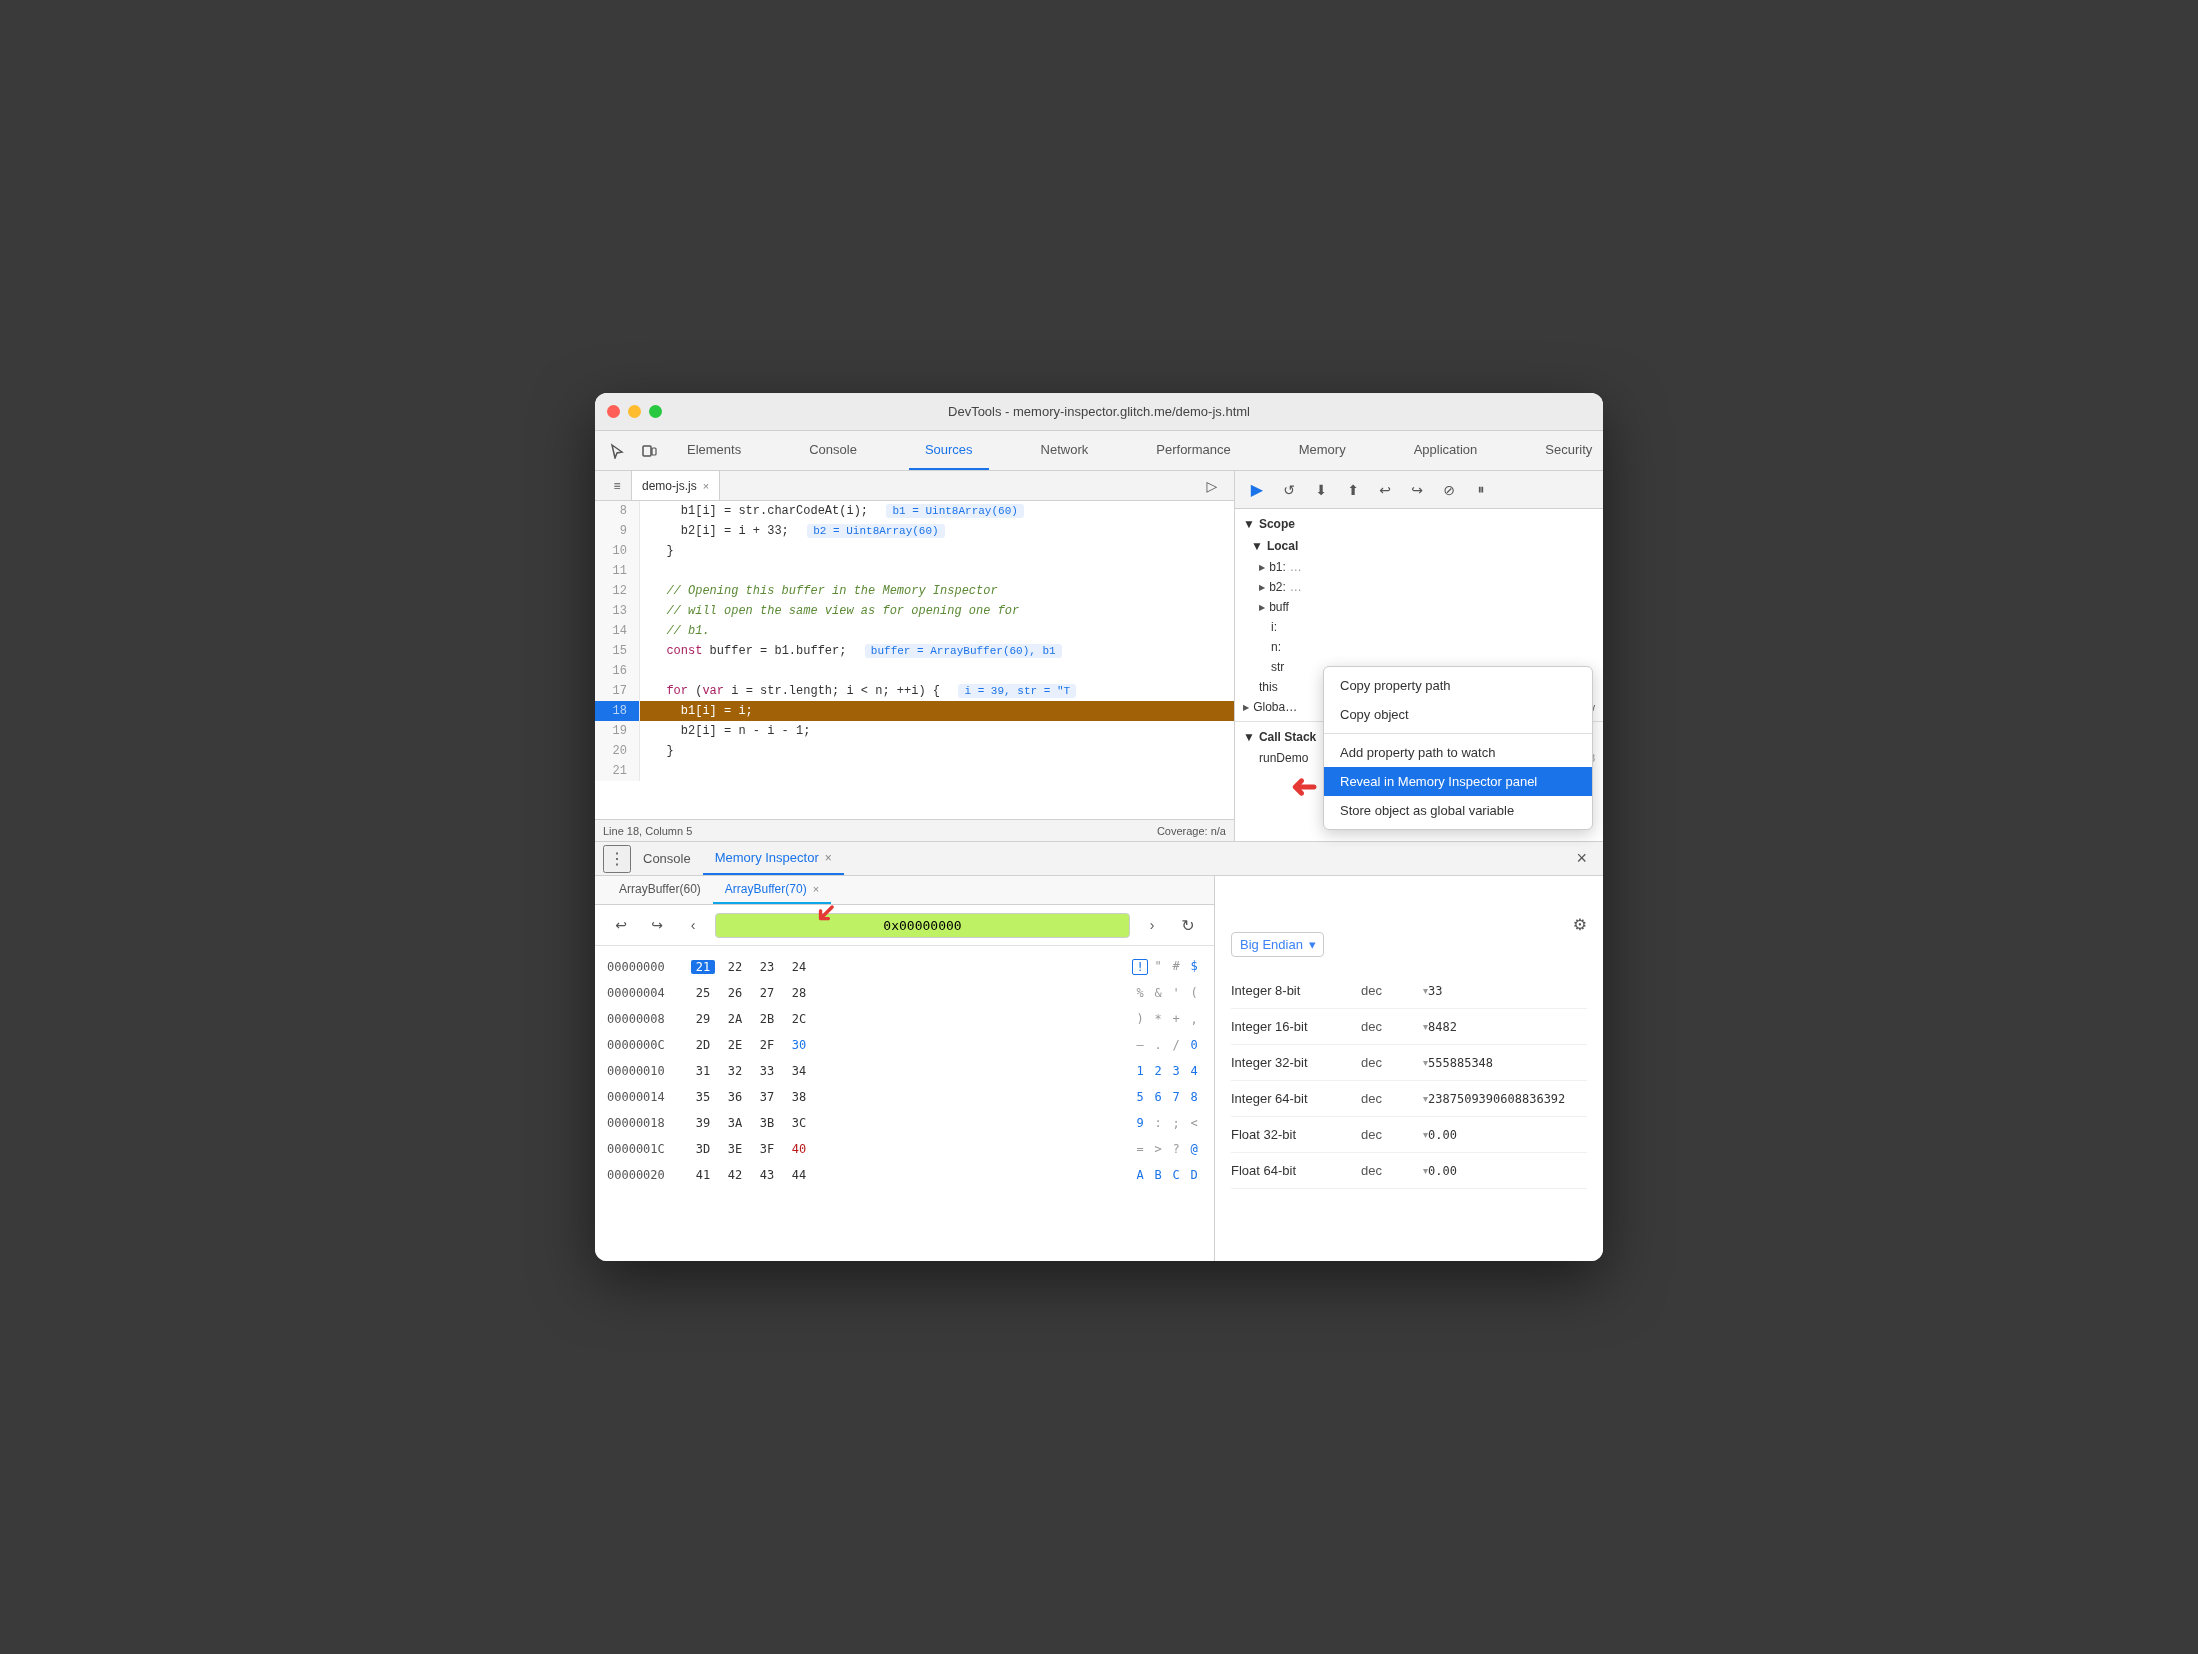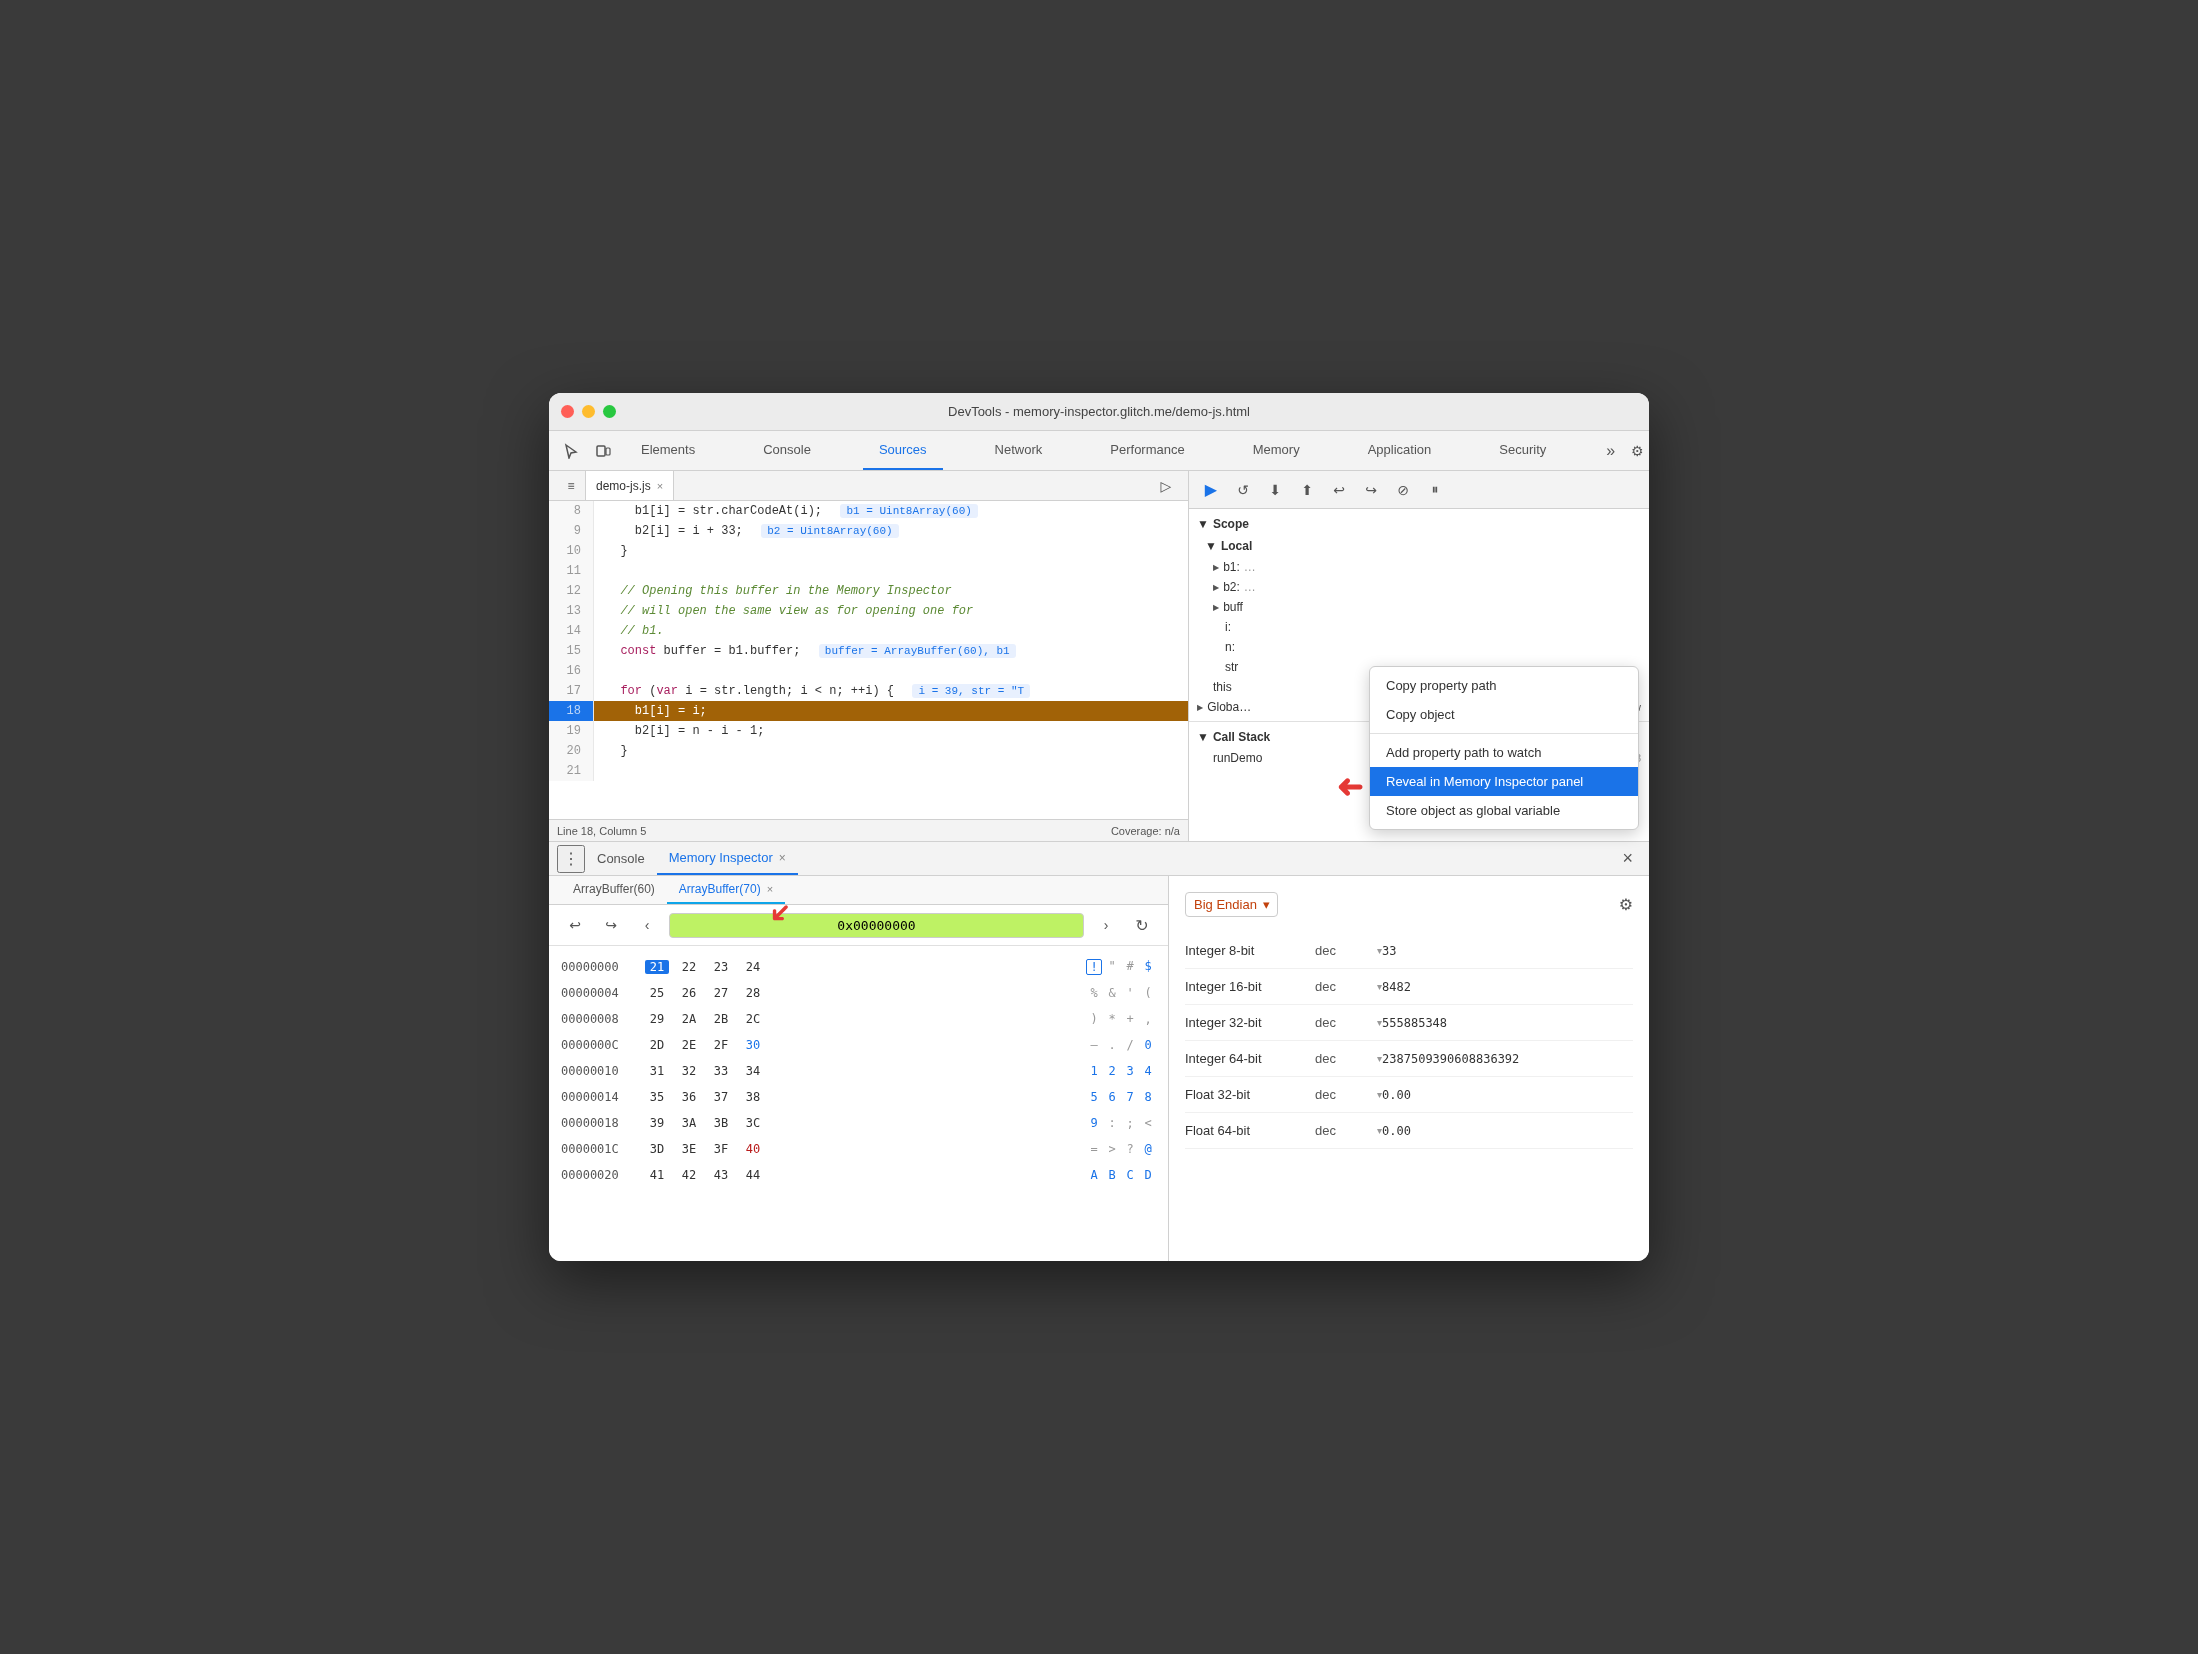--- a/index.html
+++ b/index.html
@@ -5,21 +5,21 @@
     * { box-sizing: border-box; margin: 0; padding: 0; }
     body {
       background: #3a3a3a;
       display: flex;
       justify-content: center;
       align-items: center;
       min-height: 100vh;
       font-family: -apple-system, BlinkMacSystemFont, 'Helvetica Neue', Arial, sans-serif;
     }
     .window {
-      width: 1100px;
+      width: 1008px;
       background: #ffffff;
       border-radius: 12px;
       box-shadow: 0 20px 60px rgba(0,0,0,0.5);
       overflow: hidden;
       position: relative;
     }
     
     .title-bar {
       background: #ececec;
       height: 38px;
@@ -475,25 +475,26 @@
       align-items: center;
       justify-content: space-between;
       padding: 8px 0;
       margin-bottom: 8px;
     }
     .endian-select {
       display: flex;
       align-items: center;
       gap: 6px;
       font-size: 13px;
-      color: #c2410c;
+      color: #3b82f6;
       border: 1px solid #ccc;
       border-radius: 4px;
       padding: 4px 8px;
       cursor: pointer;
+      margin-top: 40px;
     }
     .data-type-row {
       display: flex;
       align-items: center;
       padding: 10px 0;
       border-bottom: 1px solid #f0f0f0;
       font-size: 13px;
     }
     .data-type-label {
       flex: 0 0 130px;

